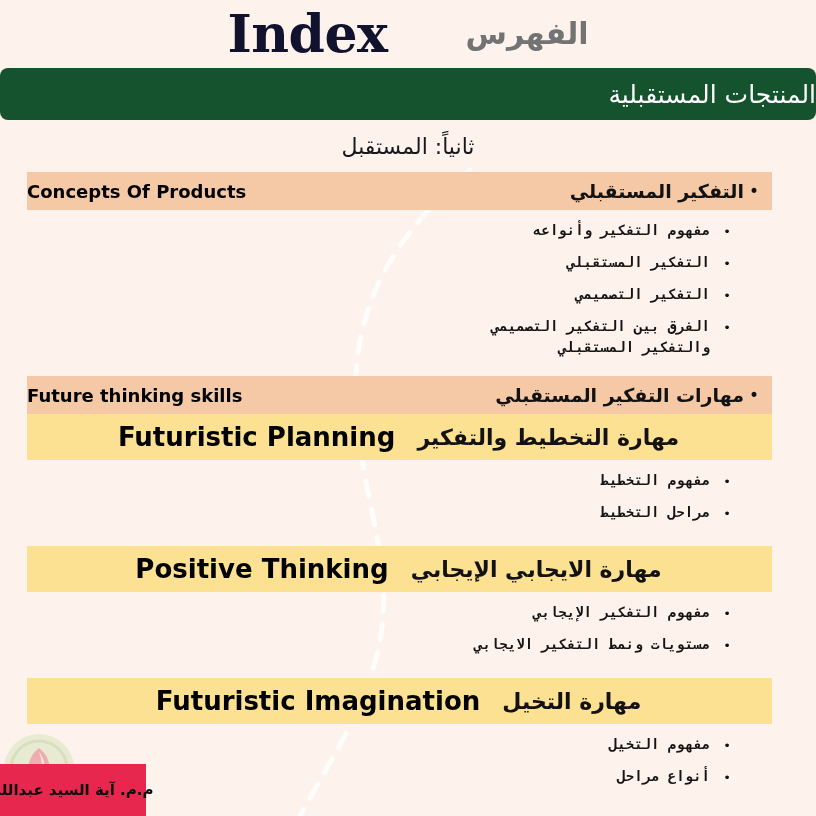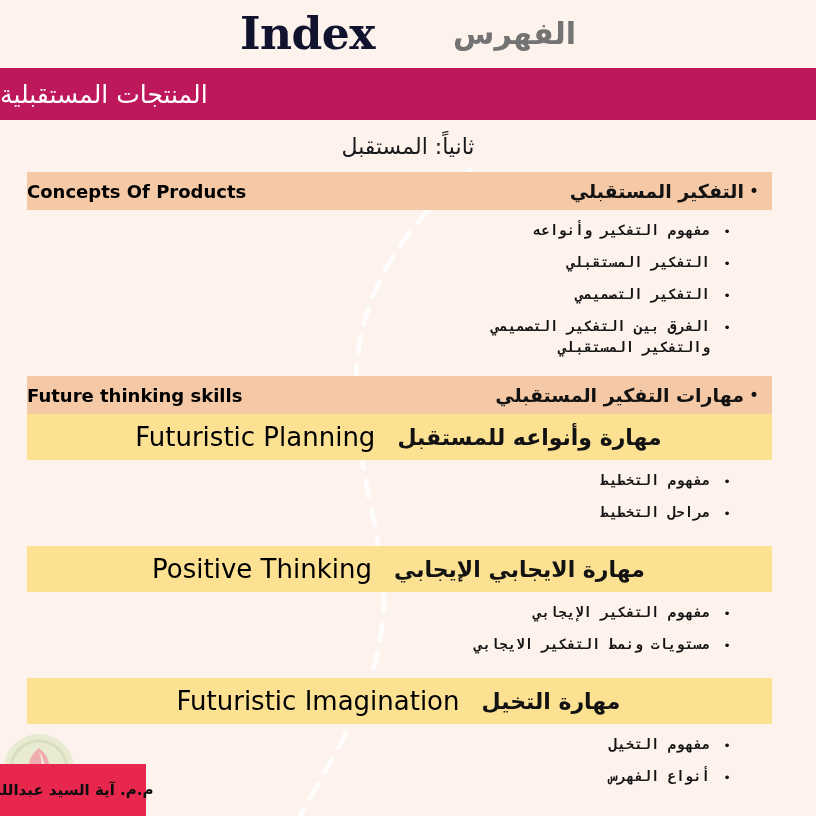--- a/index.html
+++ b/index.html
@@ -41,44 +41,45 @@
     height: 68px;
     display: flex;
     align-items: center;
     justify-content: center;
     gap: 78px;
     direction: ltr;
   }
   .title-en {
     font-family: "DejaVu Serif", "Liberation Serif", serif;
     font-weight: bold;
-    font-size: 44px;
+    font-size: 52px;
     letter-spacing: -0.5px;
     color: #11132e;
     line-height: 1;
   }
   .title-ar {
     font-family: "DejaVu Sans", "Liberation Sans", sans-serif;
     font-weight: bold;
     font-size: 30px;
     color: #737373;
     line-height: 1;
     direction: rtl;
   }
 
   
   .grey-banner {
     position: relative;
     z-index: 2;
     width: 816px;
     height: 52px;
-    background: #be185d;
-    display: flex;
-    align-items: center;
-    justify-content: flex-end;
+    background: #14532d;
+    display: flex;
+    align-items: center;
+    justify-content: flex-start;
+    border-radius: 8px;
   }
   .grey-banner-text {
     color: #ffffff;
     font-size: 25px;
     font-weight: normal;
     line-height: 1;
     letter-spacing: 0.5px;
   }
 
   
@@ -150,21 +151,21 @@
     white-space: nowrap;
     padding-right: 12px;
   }
 
   .band.yellow .band-ar {
     font-size: 22px;
     font-weight: bold;
   }
   .band.yellow .band-en {
     font-size: 26px;
-    font-weight: normal;
+    font-weight: bold;
     padding-right: 0;
   }
 
   
   .subitems {
     direction: rtl;
     padding: 0 72px 0 0;
     margin: 0;
     list-style: none;
   }
@@ -280,21 +281,21 @@
     <div class="spacer-md"></div>
 
     <div class="band peach">
       <span class="band-bullet">•</span>
       <span class="band-ar">مهارات التفكير المستقبلي</span>
       <span class="band-spacer"></span>
       <span class="band-en">Future thinking skills</span>
     </div>
 
     <div class="band yellow">
-      <span class="band-ar">مهارة وأنواعه للمستقبل</span>
+      <span class="band-ar">مهارة التخطيط والتفكير</span>
       <span class="band-en">Futuristic Planning</span>
     </div>
     <div class="spacer-sm"></div>
     <ul class="subitems">
       <li class="subitem">
         <span class="subitem-bullet">•</span>
         <span class="subitem-text">مفهوم التخطيط</span>
       </li>
       <li class="subitem">
         <span class="subitem-bullet">•</span>
@@ -325,21 +326,21 @@
       <span class="band-en">Futuristic Imagination</span>
     </div>
     <div class="spacer-sm"></div>
     <ul class="subitems">
       <li class="subitem">
         <span class="subitem-bullet">•</span>
         <span class="subitem-text">مفهوم التخيل</span>
       </li>
       <li class="subitem">
         <span class="subitem-bullet">•</span>
-        <span class="subitem-text">أنواع الفهرس</span>
+        <span class="subitem-text">أنواع مراحل</span>
       </li>
     </ul>
 
   </div>
 
   <svg class="watermark" viewBox="0 0 74 74" aria-hidden="true">
     <circle cx="37" cy="37" r="35" fill="#cfe0b4" opacity="0.85"></circle>
     <circle cx="37" cy="37" r="28" fill="none" stroke="#b9d19a" stroke-width="3"></circle>
     <path d="M37 16 C 50 26, 52 44, 37 58 C 22 44, 24 26, 37 16 Z" fill="#e66a7a" opacity="0.9"></path>
     <path d="M37 20 C 44 28, 45 43, 37 53 C 41 42, 41 30, 37 20 Z" fill="#f4f0e0" opacity="0.9"></path>

